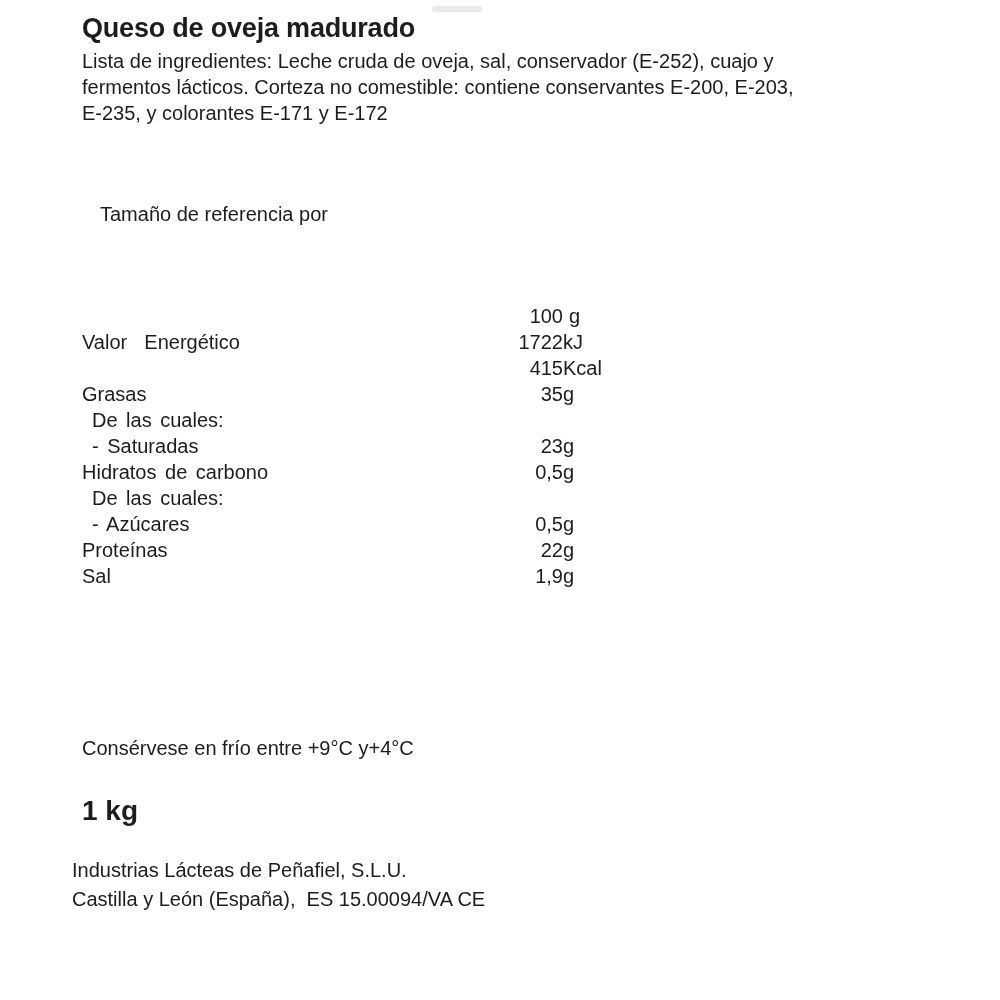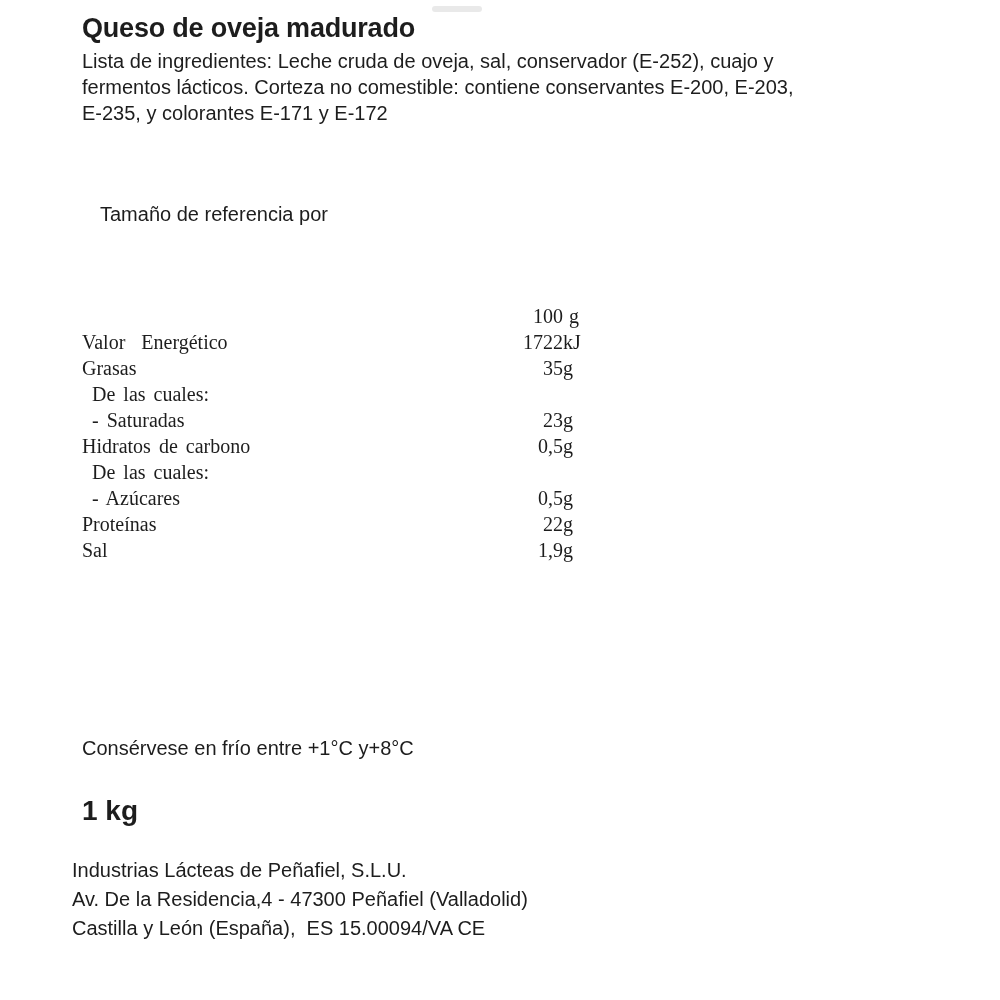--- a/index.html
+++ b/index.html
@@ -44,21 +44,21 @@
     left: 100px; top: 201px; width: 900px;
     text-align: left;
     font-size: 20px; line-height: 27px;
   }
 
   
   #nutrition-table {
     left: 0; top: 305px; width: 1000px;
     font-size: 20px;
   }
-  .nrow { position: relative; height: 26px; font-family: Liberation Serif, serif; }
+  .nrow { position: relative; height: 26px; }
   .lbl {
     position: absolute; left: 82px;
     white-space: nowrap; word-spacing: 3px;
   }
   .lbl.ind { left: 92px; }
   .num {
     position: absolute; left: 400px; width: 163px;
     text-align: right; white-space: nowrap;
   }
   .unit { position: absolute; left: 563px; white-space: nowrap; }
@@ -107,20 +107,25 @@
     <span class="num">100</span>
     <span class="unit gap">g</span>
   </div>
 
   <div class="nrow">
     <span class="lbl">Valor &nbsp;Energético</span>
     <span class="num">1722</span>
     <span class="unit">kJ</span>
   </div>
 
+  <div class="nrow">
+    <span class="lbl"></span>
+    <span class="num">415</span>
+    <span class="unit">Kcal</span>
+  </div>
 
   <div class="nrow">
     <span class="lbl">Grasas</span>
     <span class="num">35</span>
     <span class="unit">g</span>
   </div>
 
   <div class="nrow">
     <span class="lbl ind">De las cuales:</span>
     <span class="num"></span>
@@ -158,21 +163,20 @@
   </div>
 
   <div class="nrow">
     <span class="lbl">Sal</span>
     <span class="num">1,9</span>
     <span class="unit">g</span>
   </div>
 
 </div>
 
-<div class="abs" id="storage">Consérvese en frío entre +1°C y+8°C</div>
+<div class="abs" id="storage">Consérvese en frío entre +9°C y+4°C</div>
 
 <div class="abs" id="net-weight">1 kg</div>
 
 <div class="abs" id="manufacturer">
   <div class="bold">Industrias Lácteas de Peñafiel, S.L.U.</div>
-  <div>Av. De la Residencia,4 - 47300 Peñafiel (Valladolid)</div>
   <div>Castilla y León (España), &nbsp;ES 15.00094/VA CE</div>
 </div>
 
 </body></html>

